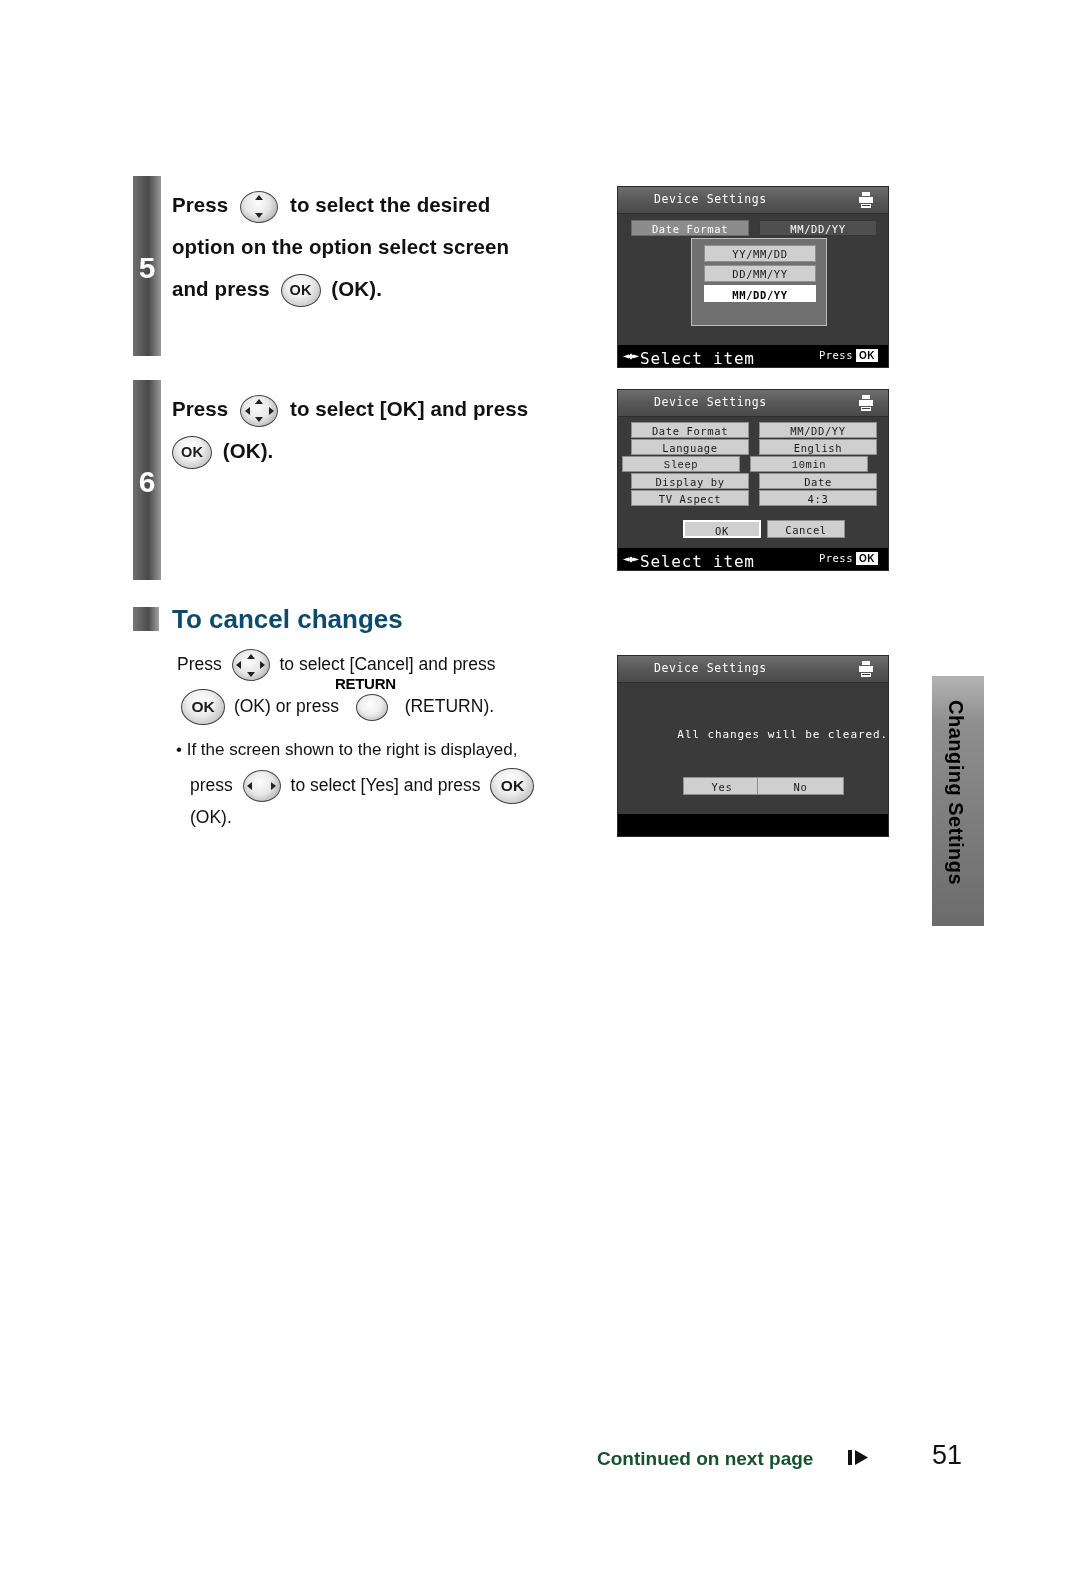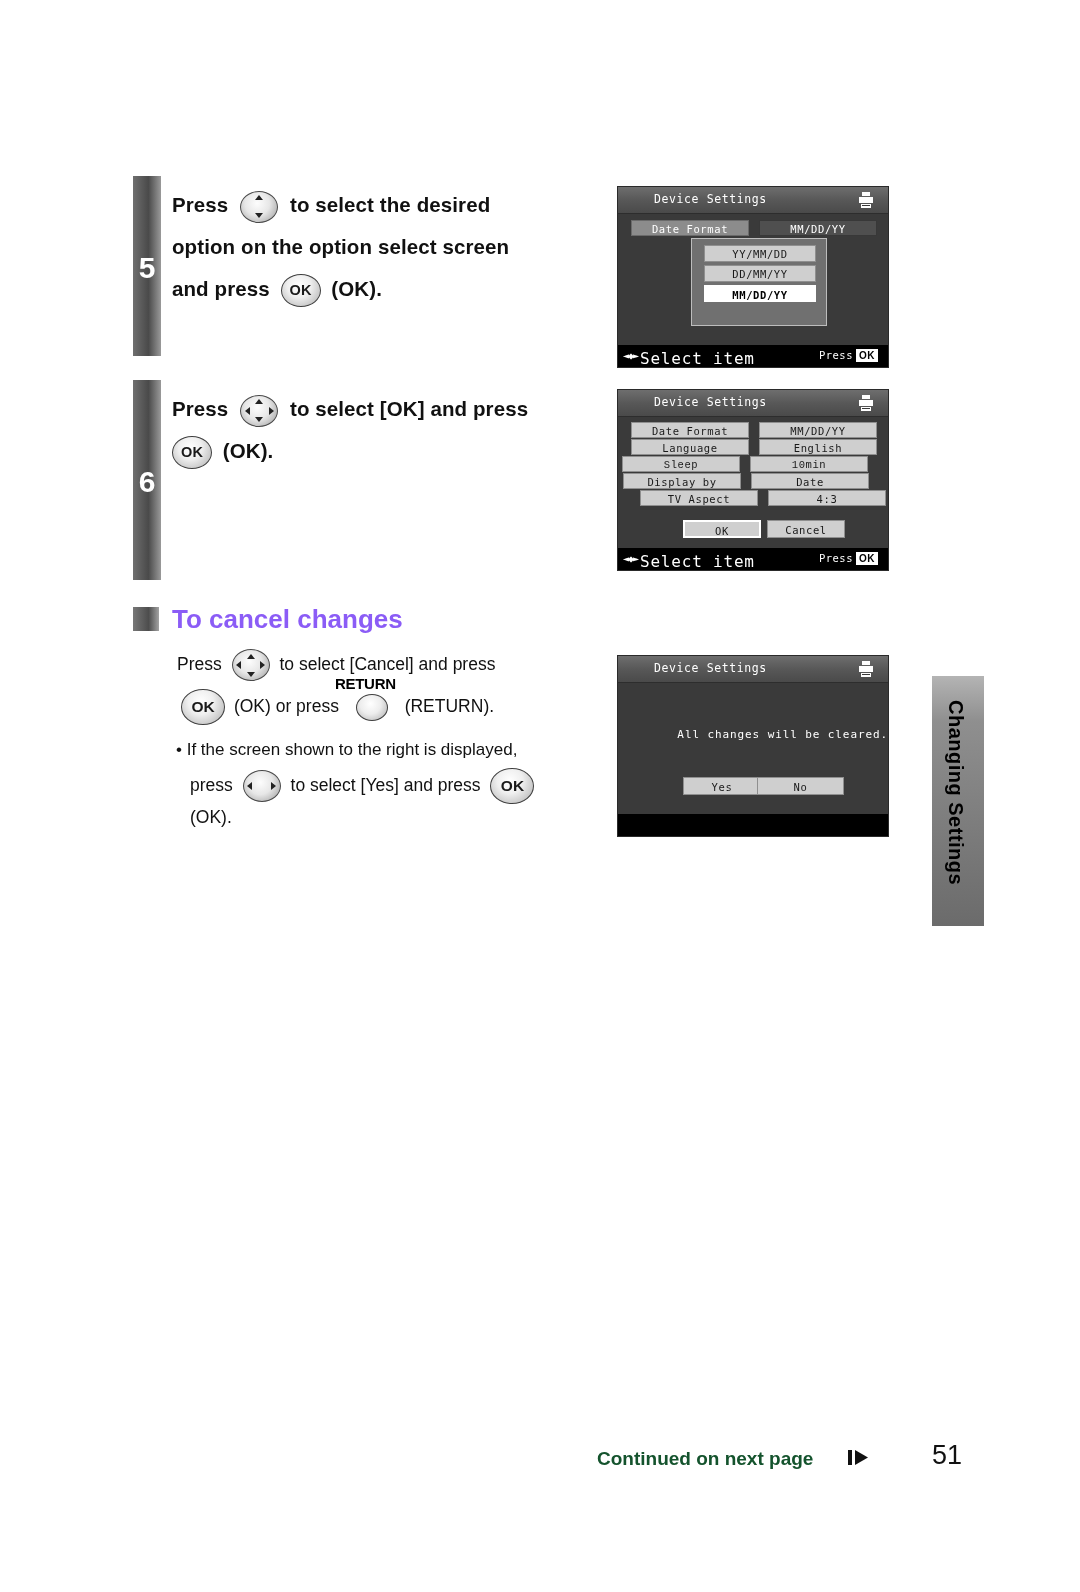--- a/index.html
+++ b/index.html
@@ -99,21 +99,21 @@
   
   .sec-mark {
     position: absolute;
     width: 26px; height: 24px;
     background: linear-gradient(to right, #777 0%, #4d4d4d 60%, #a3a3a3 100%);
   }
   .sec-title {
     position: absolute;
     font-size: 26px;
     font-weight: bold;
-    color: #8b5cf6;
+    color: #0c4a6e;
   }
 
   
   .para {
     position: absolute;
     font-size: 17.5px;
     line-height: 40px;
     color: #111;
   }
 
@@ -300,25 +300,25 @@
       <div class="cell-r">MM/DD/YY</div>
     </div>
     <div class="row" style="left:13px; top:23px; width:246px;">
       <div class="cell-l">Language</div>
       <div class="cell-r">English</div>
     </div>
     <div class="row" style="left:4px; top:40px; width:210px;font-family:Liberation Mono, monospace;">
       <div class="cell-l">Sleep</div>
       <div class="cell-r">10min</div>
     </div>
-    <div class="row" style="left:5px; top:57px; width:272px;">
+    <div class="row" style="left:13px; top:57px; width:272px;">
       <div class="cell-l">Display by</div>
       <div class="cell-r">Date</div>
     </div>
-    <div class="row" style="left:22px; top:74px; width:246px;">
+    <div class="row" style="left:13px; top:74px; width:246px;">
       <div class="cell-l">TV Aspect</div>
       <div class="cell-r">4:3</div>
     </div>
     <div class="btncell focus" style="left:65px; top:104px; width:78px;">OK</div>
     <div class="btncell" style="left:149px; top:104px; width:78px;">Cancel</div>
   </div>
   <div class="lcd-bottom">
     <span class="arrows">◄◆►</span>
     <span class="lft">Select item</span>
     <span class="rgt">

